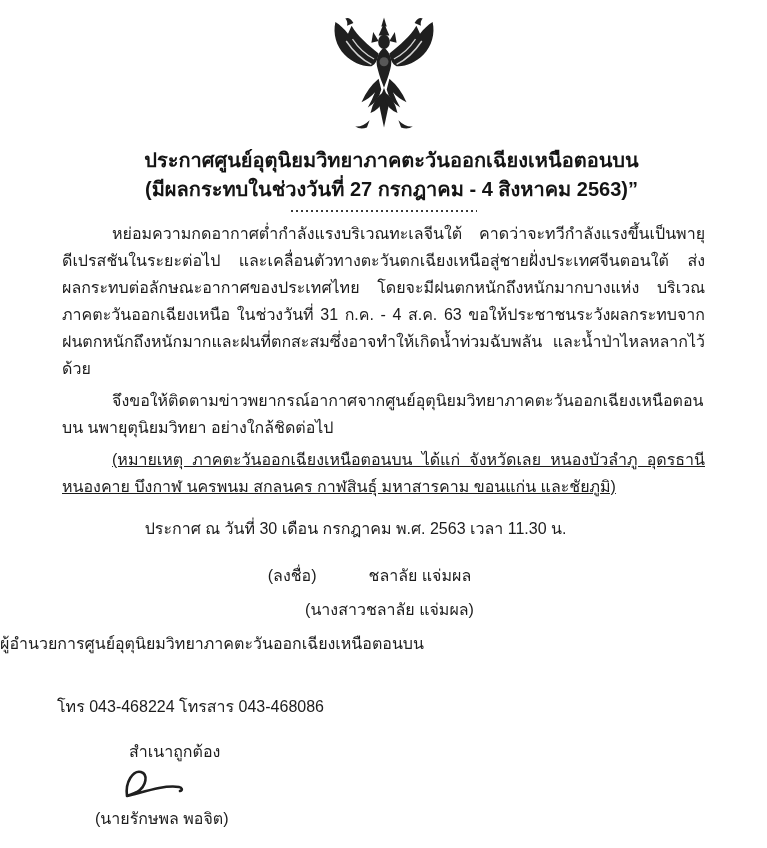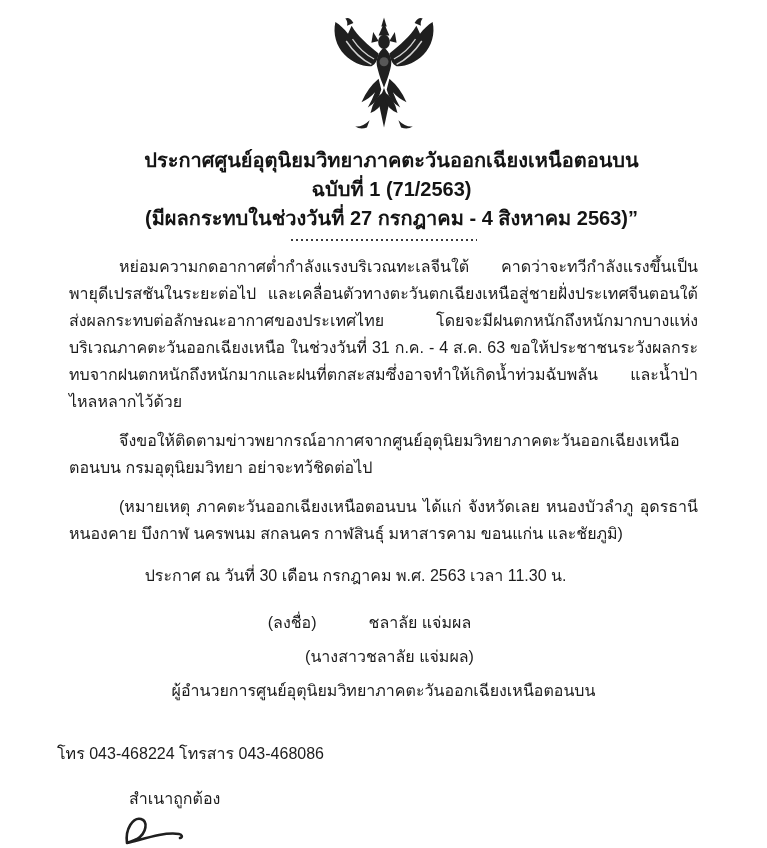--- a/index.html
+++ b/index.html
@@ -34,22 +34,22 @@
     height: 2px;
     margin: 6px auto 8px auto;
     background: repeating-linear-gradient(90deg, #3a3a3a 0 2px, transparent 2px 5px);
   }
   .body-block {
     margin: 4px 57px 0 57px;
     font-size: 16px;
     line-height: 27px;
     text-align: justify;
   }
-  .body-block p { margin: 12px; text-indent: 50px; }
-  .note-para { margin-top: 2px !important; }
+  .body-block p { margin: 5px; text-indent: 50px; }
+  .note-para { margin-top: 2px !important; text-decoration: underline; }
   .date-line {
     margin-top: 16px;
     text-align: center;
     font-size: 16px;
     transform: translateX(-28px);
   }
   .sign-row {
     margin-top: 22px;
     display: flex;
     justify-content: center;
@@ -58,21 +58,21 @@
     transform: translateX(-14px);
   }
   .sign-name-parens {
     margin-top: 9px;
     text-align: center;
     font-size: 16px;
     transform: translateX(6px);
   }
   .sign-position {
     margin-top: 9px;
-    text-align: center;
+    text-align: left;
     font-size: 16px;
   }
   .contact-line {
     margin: 38px 0 16px 57px;
     font-size: 16px;
   }
   .cert-block {
     margin: 20px 0 0 57px;
     font-size: 16px;
     width: 300px;
@@ -124,29 +124,28 @@
         <path d="M70 86 Q 58 94 55 110 Q 65 106 69 96 Z"></path>
 
         <path d="M54 118 q -8 8 -16 7 q 6 4 13 1 z"></path>
         <path d="M86 118 q 8 8 16 7 q -6 4 -13 1 z"></path>
       </g>
     </svg>
   </div>
 
   <div class="title-block">
     <div>ประกาศศูนย์อุตุนิยมวิทยาภาคตะวันออกเฉียงเหนือตอนบน</div>
-    <div>ฉบับที่ 1 (71/2563)</div>
     <div>(มีผลกระทบในช่วงวันที่ 27 กรกฎาคม - 4 สิงหาคม 2563)”</div>
   </div>
 
   <div class="separator"></div>
 
   <div class="body-block">
     <p>หย่อมความกดอากาศต่ำกำลังแรงบริเวณทะเลจีนใต้ คาดว่าจะทวีกำลังแรงขึ้นเป็นพายุดีเปรสชันในระยะต่อไป และเคลื่อนตัวทางตะวันตกเฉียงเหนือสู่ชายฝั่งประเทศจีนตอนใต้ ส่งผลกระทบต่อลักษณะอากาศของประเทศไทย โดยจะมีฝนตกหนักถึงหนักมากบางแห่ง บริเวณภาคตะวันออกเฉียงเหนือ ในช่วงวันที่ 31 ก.ค. - 4 ส.ค. 63 ขอให้ประชาชนระวังผลกระทบจากฝนตกหนักถึงหนักมากและฝนที่ตกสะสมซึ่งอาจทำให้เกิดน้ำท่วมฉับพลัน และน้ำป่าไหลหลากไว้ด้วย</p>
-    <p>จึงขอให้ติดตามข่าวพยากรณ์อากาศจากศูนย์อุตุนิยมวิทยาภาคตะวันออกเฉียงเหนือตอนบน กรมอุตุนิยมวิทยา อย่าจะทว้ชิดต่อไป</p>
+    <p>จึงขอให้ติดตามข่าวพยากรณ์อากาศจากศูนย์อุตุนิยมวิทยาภาคตะวันออกเฉียงเหนือตอนบน นพายุตุนิยมวิทยา อย่างใกล้ชิดต่อไป</p>
     <p class="note-para">(หมายเหตุ ภาคตะวันออกเฉียงเหนือตอนบน ได้แก่ จังหวัดเลย  หนองบัวลำภู อุดรธานี หนองคาย บึงกาฬ นครพนม สกลนคร กาฬสินธุ์ มหาสารคาม ขอนแก่น และชัยภูมิ)</p>
   </div>
 
   <div class="date-line">ประกาศ ณ วันที่ 30 เดือน กรกฎาคม พ.ศ. 2563 เวลา 11.30 น.</div>
 
   <div class="sign-row">
     <span>(ลงชื่อ)</span>
     <span>ชลาลัย  แจ่มผล</span>
   </div>
   <div class="sign-name-parens">(นางสาวชลาลัย  แจ่มผล)</div>

